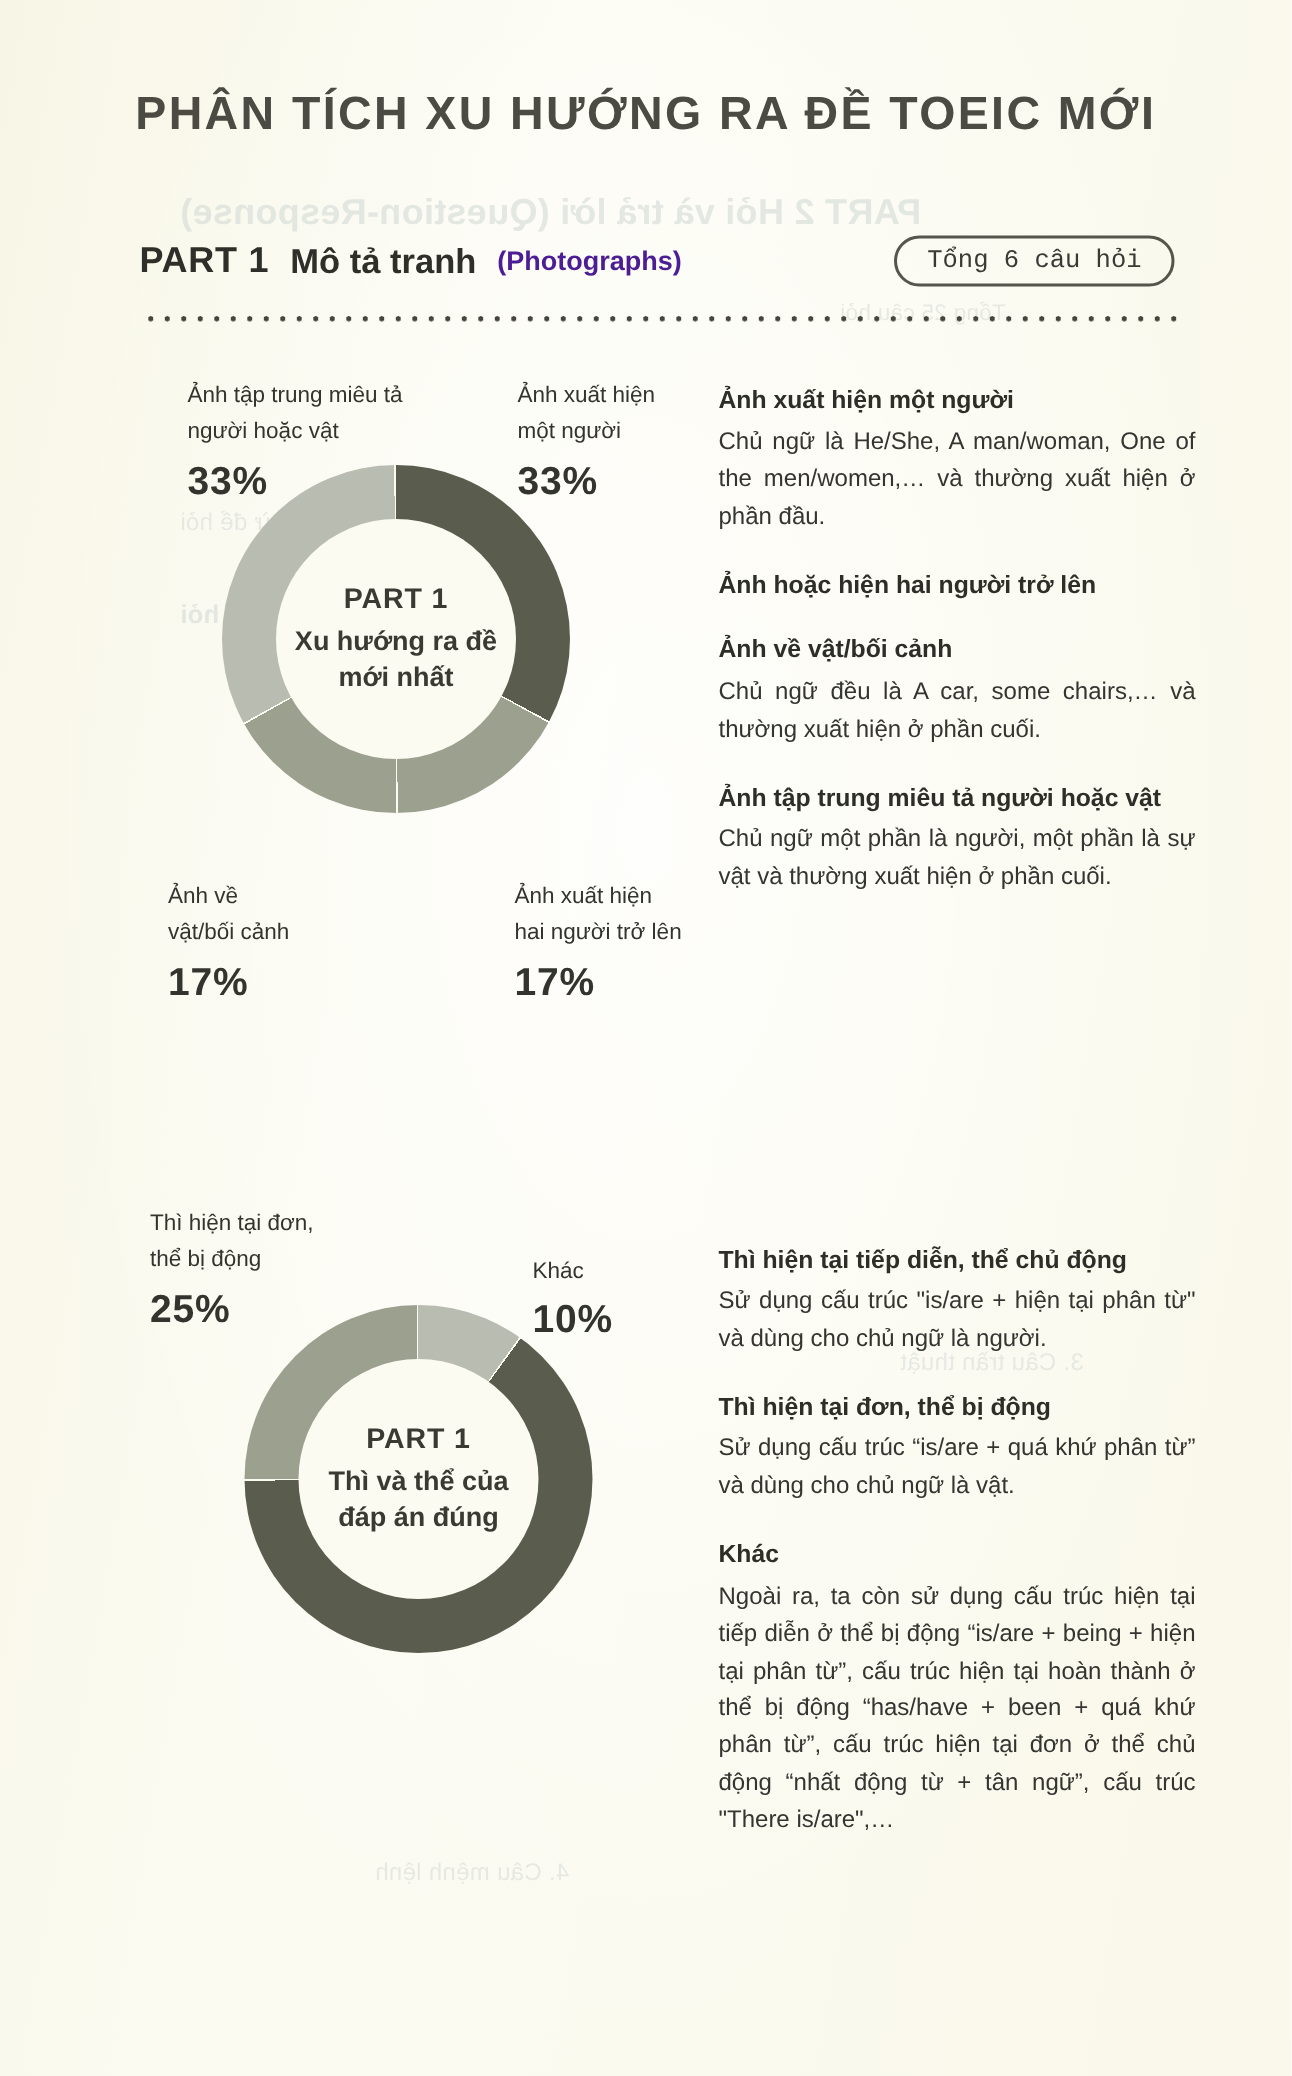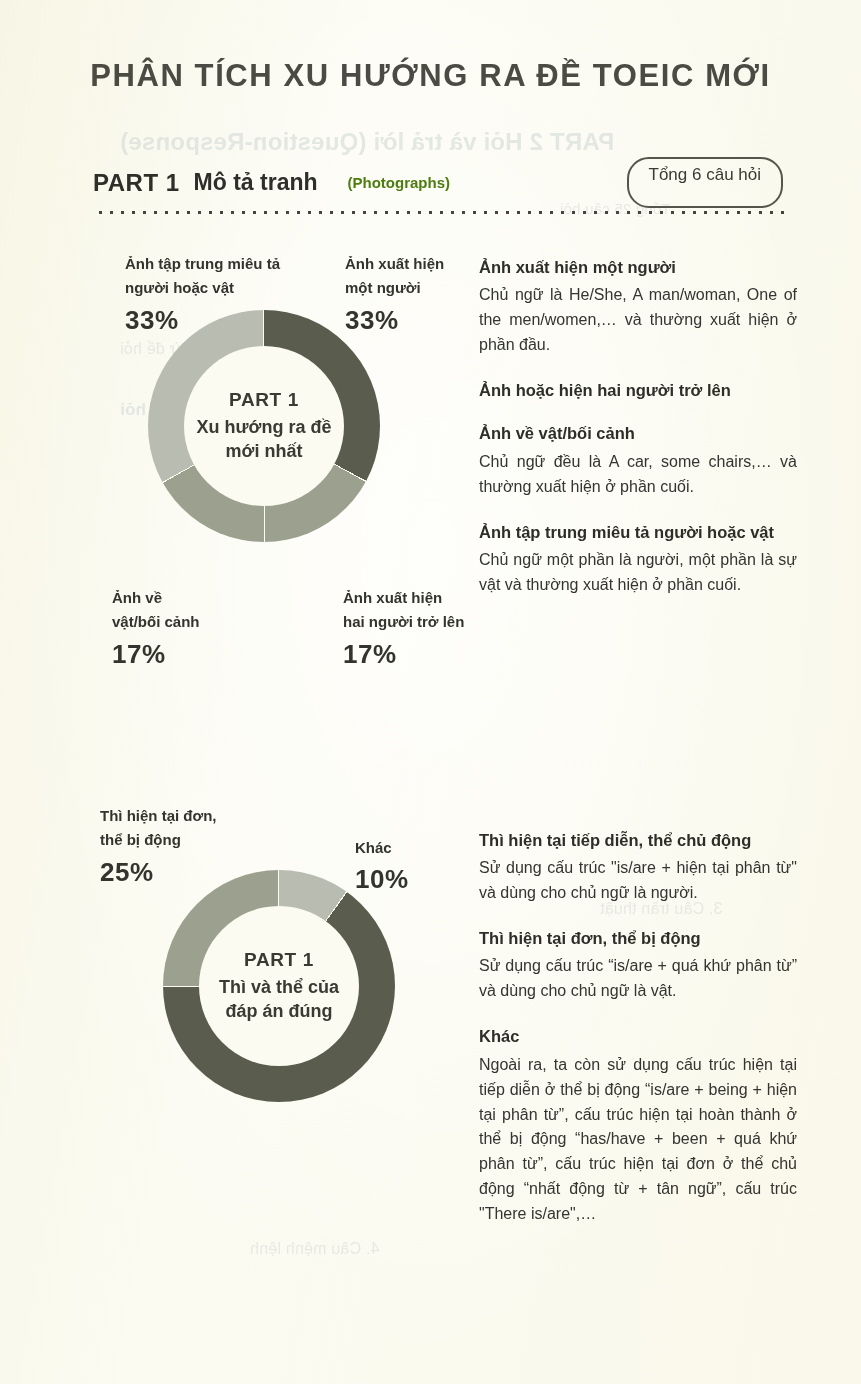--- a/index.html
+++ b/index.html
@@ -75,34 +75,35 @@
     font-weight: bold;
     color: #2f2f2a;
     letter-spacing: .5px;
   }
   .part-title {
     font-size: 23px;
     font-weight: bold;
     color: #2f2f2a;
   }
   .part-title-en {
-    font-size: 15px;
-    font-weight: bold;
-    color: #4d7c0f;
-    margin-left: 16px;
+    font-size: 18px;
+    font-weight: bold;
+    color: #4c1d95;
+    margin-left: 0;
   }
   .badge {
     margin-left: auto;
     border: 2px solid #55554c;
     border-radius: 22px;
-    padding: 6px 20px 21px;
+    padding: 6px 20px 5px;
     font-size: 17px;
     color: #3a3a34;
     background: transparent;
     white-space: nowrap;
+    font-family: Liberation Mono, monospace;
   }
 
   .dotted-rule {
     position: absolute;
     left: 95px;
     top: 210px;
     width: 690px;
     height: 5px;
     background-image: radial-gradient(circle, #45453d 1.6px, rgba(0,0,0,0) 1.8px);
     background-size: 11px 5px;
@@ -139,21 +140,21 @@
   .donut-center-sub {
     font-size: 18px;
     font-weight: bold;
     color: #3a3a33;
     line-height: 1.28;
   }
 
   .callout { position: absolute; }
   .callout .cl-label {
     font-size: 15px;
-    font-weight: bold;
+    font-weight: normal;
     color: #34342e;
     line-height: 1.62;
   }
   .callout .cl-value {
     font-size: 26px;
     font-weight: bold;
     color: #34342e;
     margin-top: 4px;
     letter-spacing: .5px;
   }

